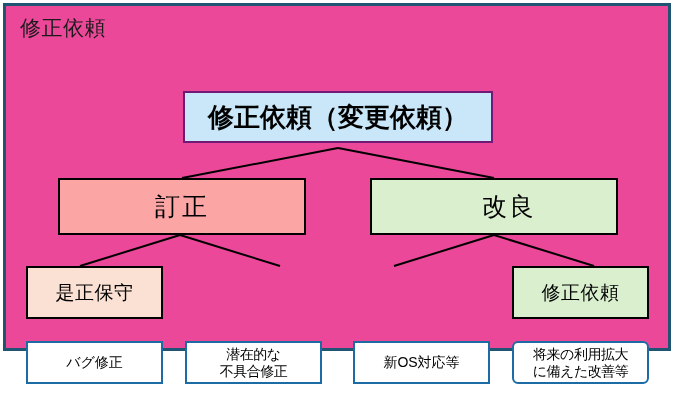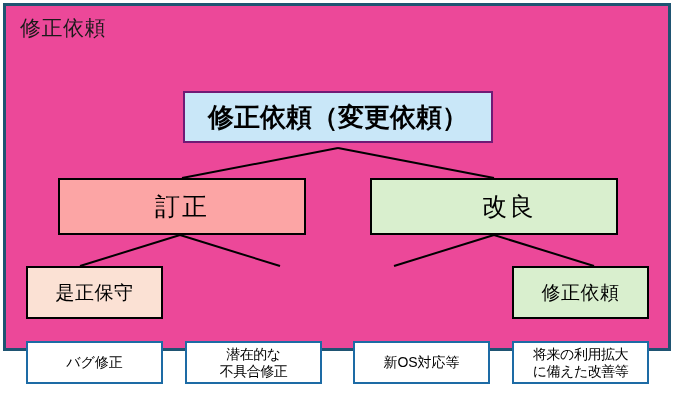--- a/index.html
+++ b/index.html
@@ -133,16 +133,16 @@
 
   <div class="node node-l3 fill-green" style="left:512px; top:266px; width:137px; height:53px;">修正依頼</div>
 
   <div class="note" style="left:26px; top:341px; width:137px; height:43px;">バグ修正</div>
 
   <div class="note tight" style="left:185px; top:341px; width:137px; height:43px;">潜在的な
 不具合修正</div>
 
   <div class="note" style="left:353px; top:341px; width:137px; height:43px;text-align:center;">新OS対応等</div>
 
-  <div class="note tight" style="left:512px; top:341px; width:137px; height:43px;">将来の利用拡大
+  <div class="note tight" style="left:512px; top:341px; width:137px; height:43px;border-radius:6px;">将来の利用拡大
 に備えた改善等</div>
 
 </div>
 
 </body></html>

